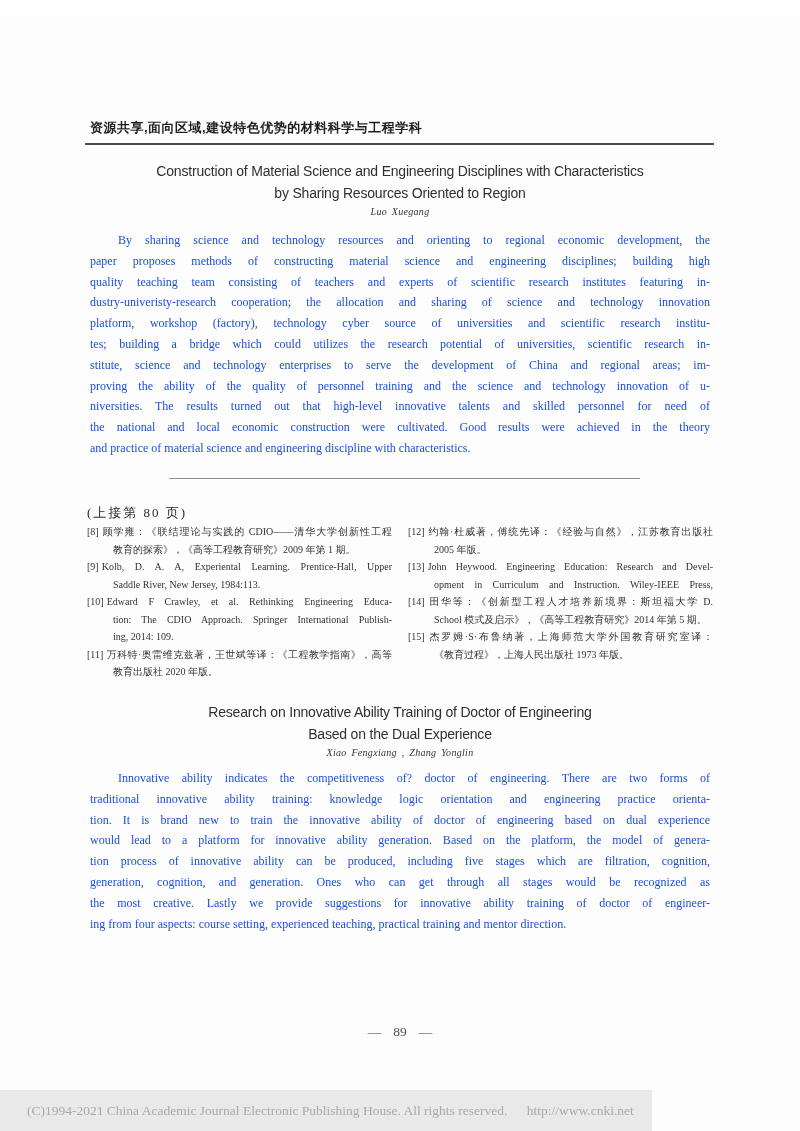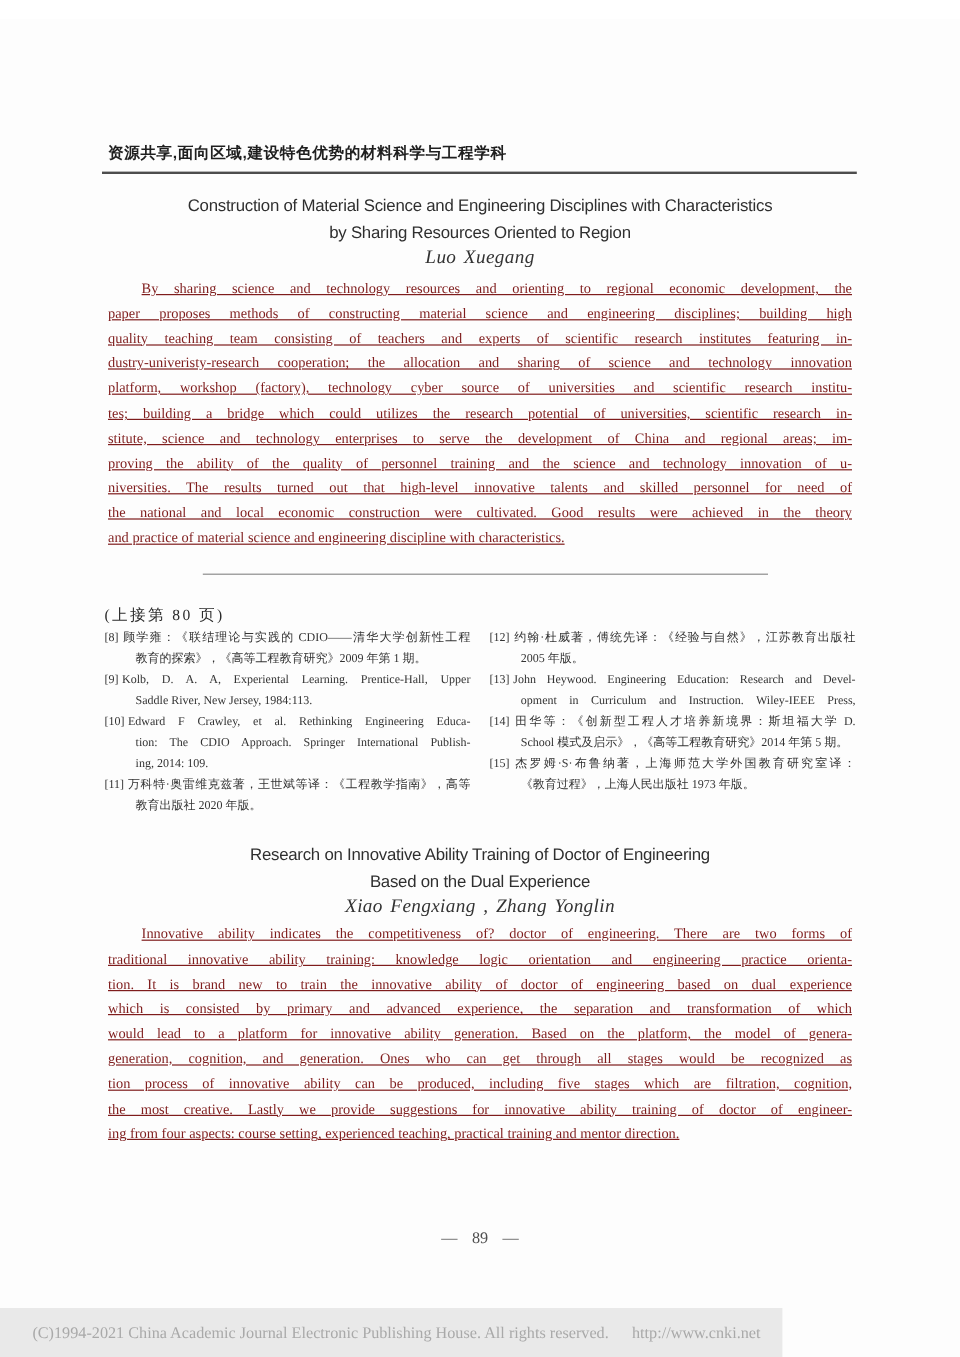--- a/index.html
+++ b/index.html
@@ -20,26 +20,26 @@
   
   .title {
     position:absolute; left:0; width:800px; text-align:center;
     font-family:"Liberation Sans", sans-serif; font-size:14px;
     letter-spacing:-0.2px; color:#2f2f2f; white-space:nowrap;
   }
   #t1l1 { top:147px; } #t1l2 { top:169px; }
   #t2l1 { top:688px; } #t2l2 { top:710px; }
   .author {
     position:absolute; left:0; width:800px; text-align:center;
-    font-style:italic; font-size:16px; letter-spacing:0.3px; word-spacing:2px; color:#333333;
+    font-style:italic; font-size:10px; letter-spacing:0.3px; word-spacing:2px; color:#333333;
   }
   #auth1 { top:190px; } #auth2 { top:731px; }
 
   
-  .abstract { position:absolute; left:90px; width:620px; font-size:12px; line-height:20.8px; color:#7f1d1d;text-decoration:underline; }
+  .abstract { position:absolute; left:90px; width:620px; font-size:12px; line-height:20.8px; color:#1d4ed8; }
   #abs1 { top:214px; } #abs2 { top:752px; }
   .line { text-align:justify; text-align-last:justify; -moz-text-align-last:justify; }
   .abstract .line.first { text-indent:28px; }
   .line.last { text-align-last:left; -moz-text-align-last:left; }
 
   
   .sep-rule { position:absolute; left:169px; top:462px; width:471px; height:1px; background:#8c8c8c; }
   .cont-note { position:absolute; left:87px; top:488px; font-size:13px; letter-spacing:2px; color:#2b2b2b; }
   .refs {
     position:absolute; left:87px; top:507px; width:626px;
@@ -128,24 +128,23 @@
       </div>
   </div>
 
   <div class="title" id="t2l1">Research on Innovative Ability Training of Doctor of Engineering</div>
   <div class="title" id="t2l2">Based on the Dual Experience</div>
   <div class="author" id="auth2">Xiao Fengxiang , Zhang Yonglin</div>
   <div class="abstract" id="abs2">
       <div class="line first">Innovative ability indicates the competitiveness of? doctor of engineering. There are two forms of</div>
       <div class="line">traditional innovative ability training: knowledge logic orientation and engineering practice orienta-</div>
       <div class="line">tion. It is brand new to train the innovative ability of doctor of engineering based on dual experience</div>
-      <div class="line">which is consisted by primary and advanced experience, the separation and transformation of which</div>
       <div class="line">would lead to a platform for innovative ability generation. Based on the platform, the model of genera-</div>
+      <div class="line">tion process of innovative ability can be produced, including five stages which are filtration, cognition,</div>
       <div class="line">generation, cognition, and generation. Ones who can get through all stages would be recognized as</div>
-      <div class="line">tion process of innovative ability can be produced, including five stages which are filtration, cognition,</div>
       <div class="line">the most creative. Lastly we provide suggestions for innovative ability training of doctor of engineer-</div>
       <div class="line last">ing from four aspects: course setting, experienced teaching, practical training and mentor direction.</div>
     </div>
 
   <div class="pagenum">
     <span class="dash">—</span><span>89</span><span class="dash">—</span>
   </div>
 
   <div class="footer">
     <div class="footer-text">

